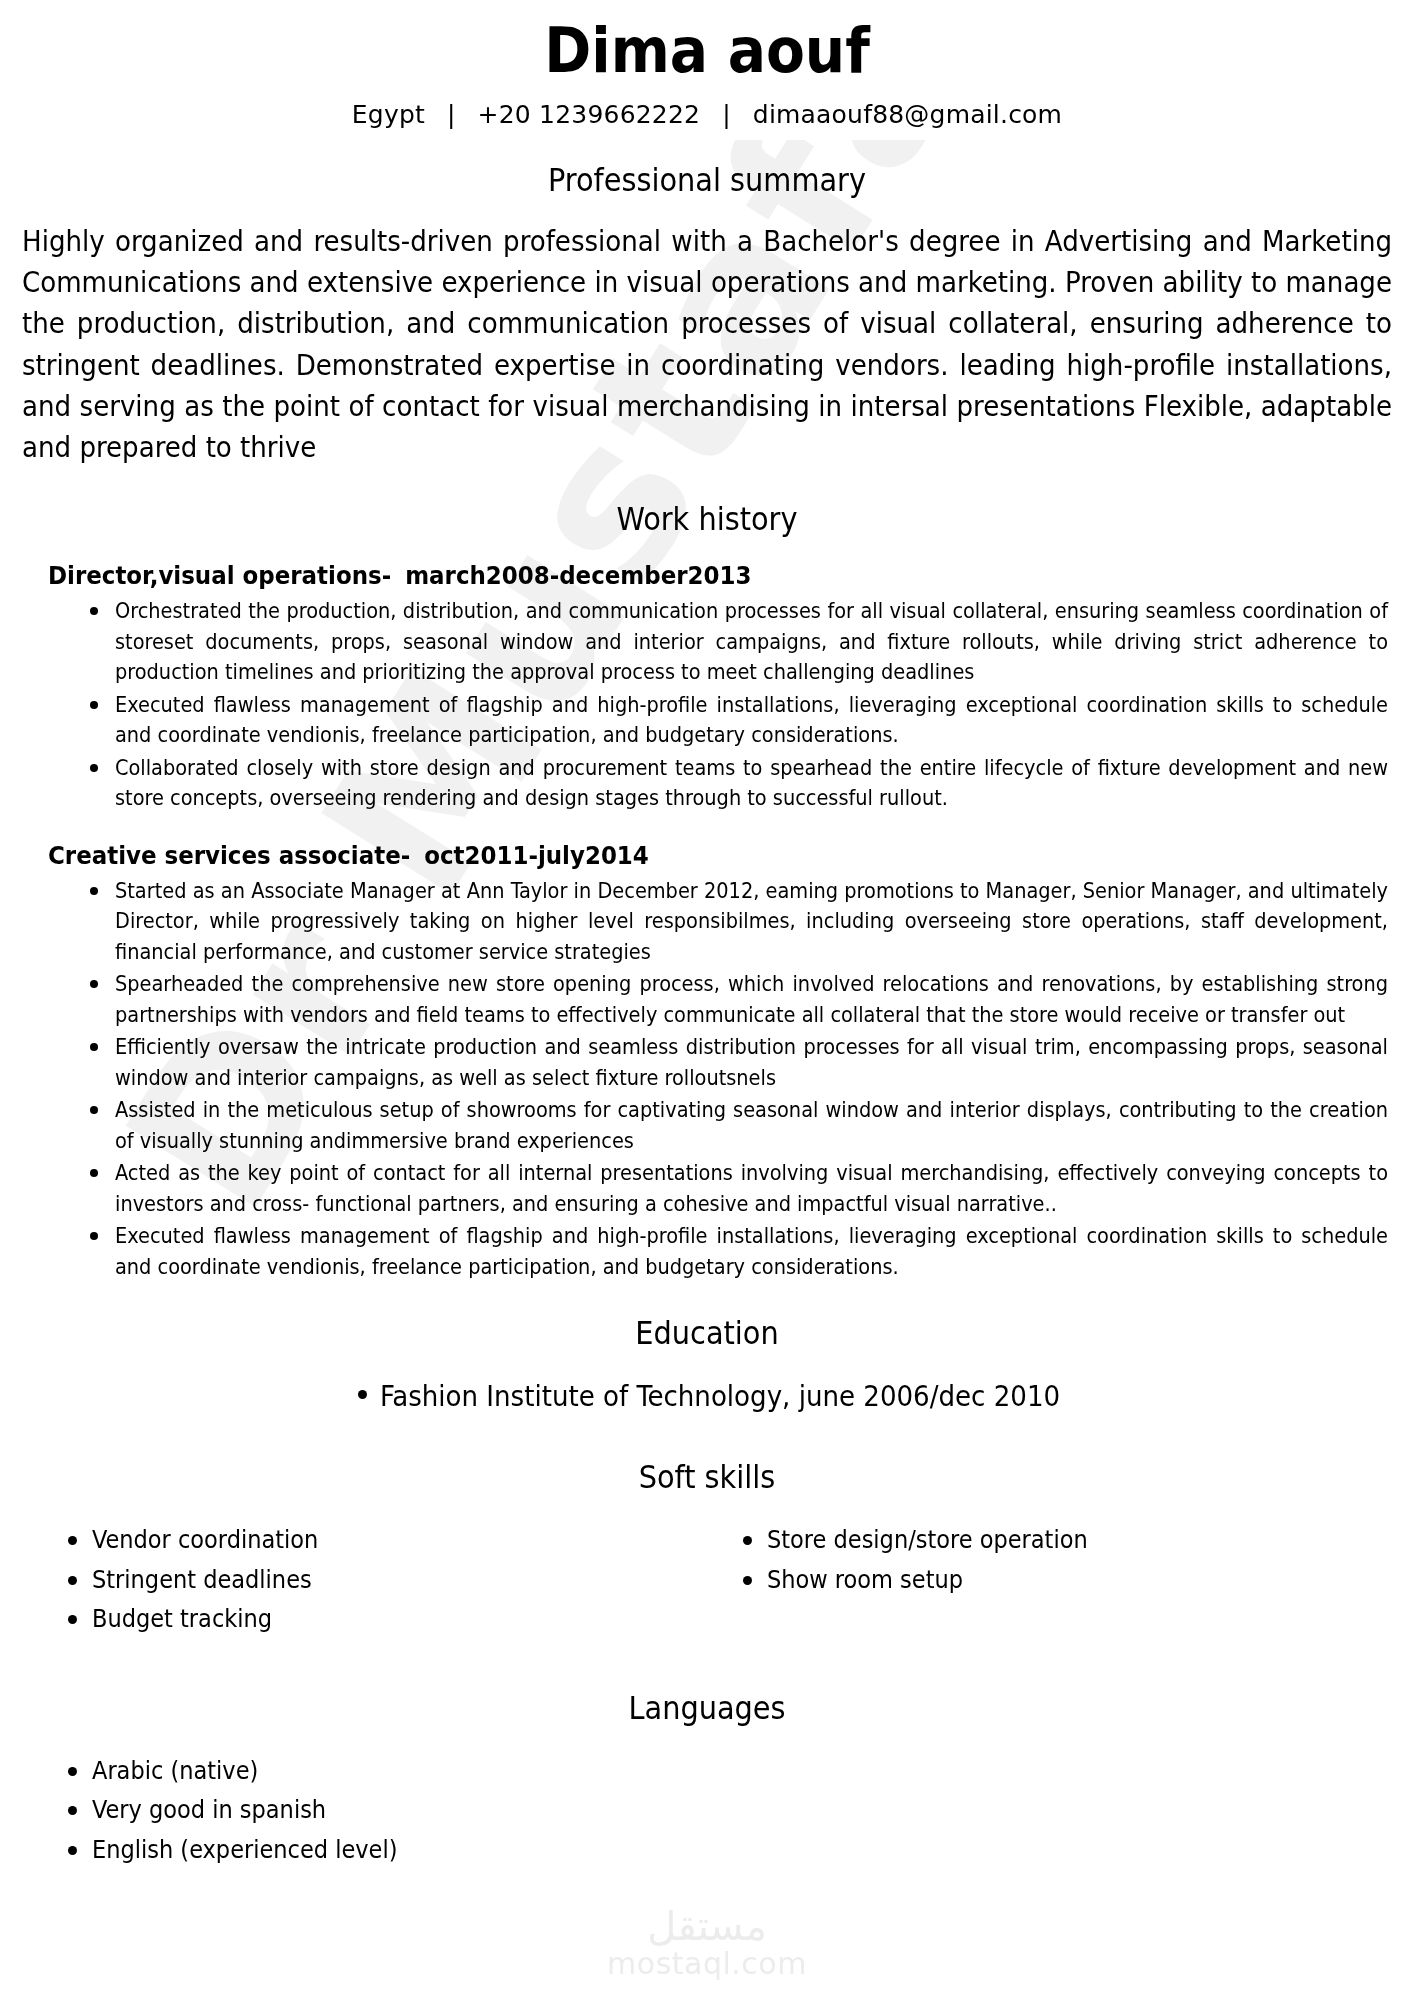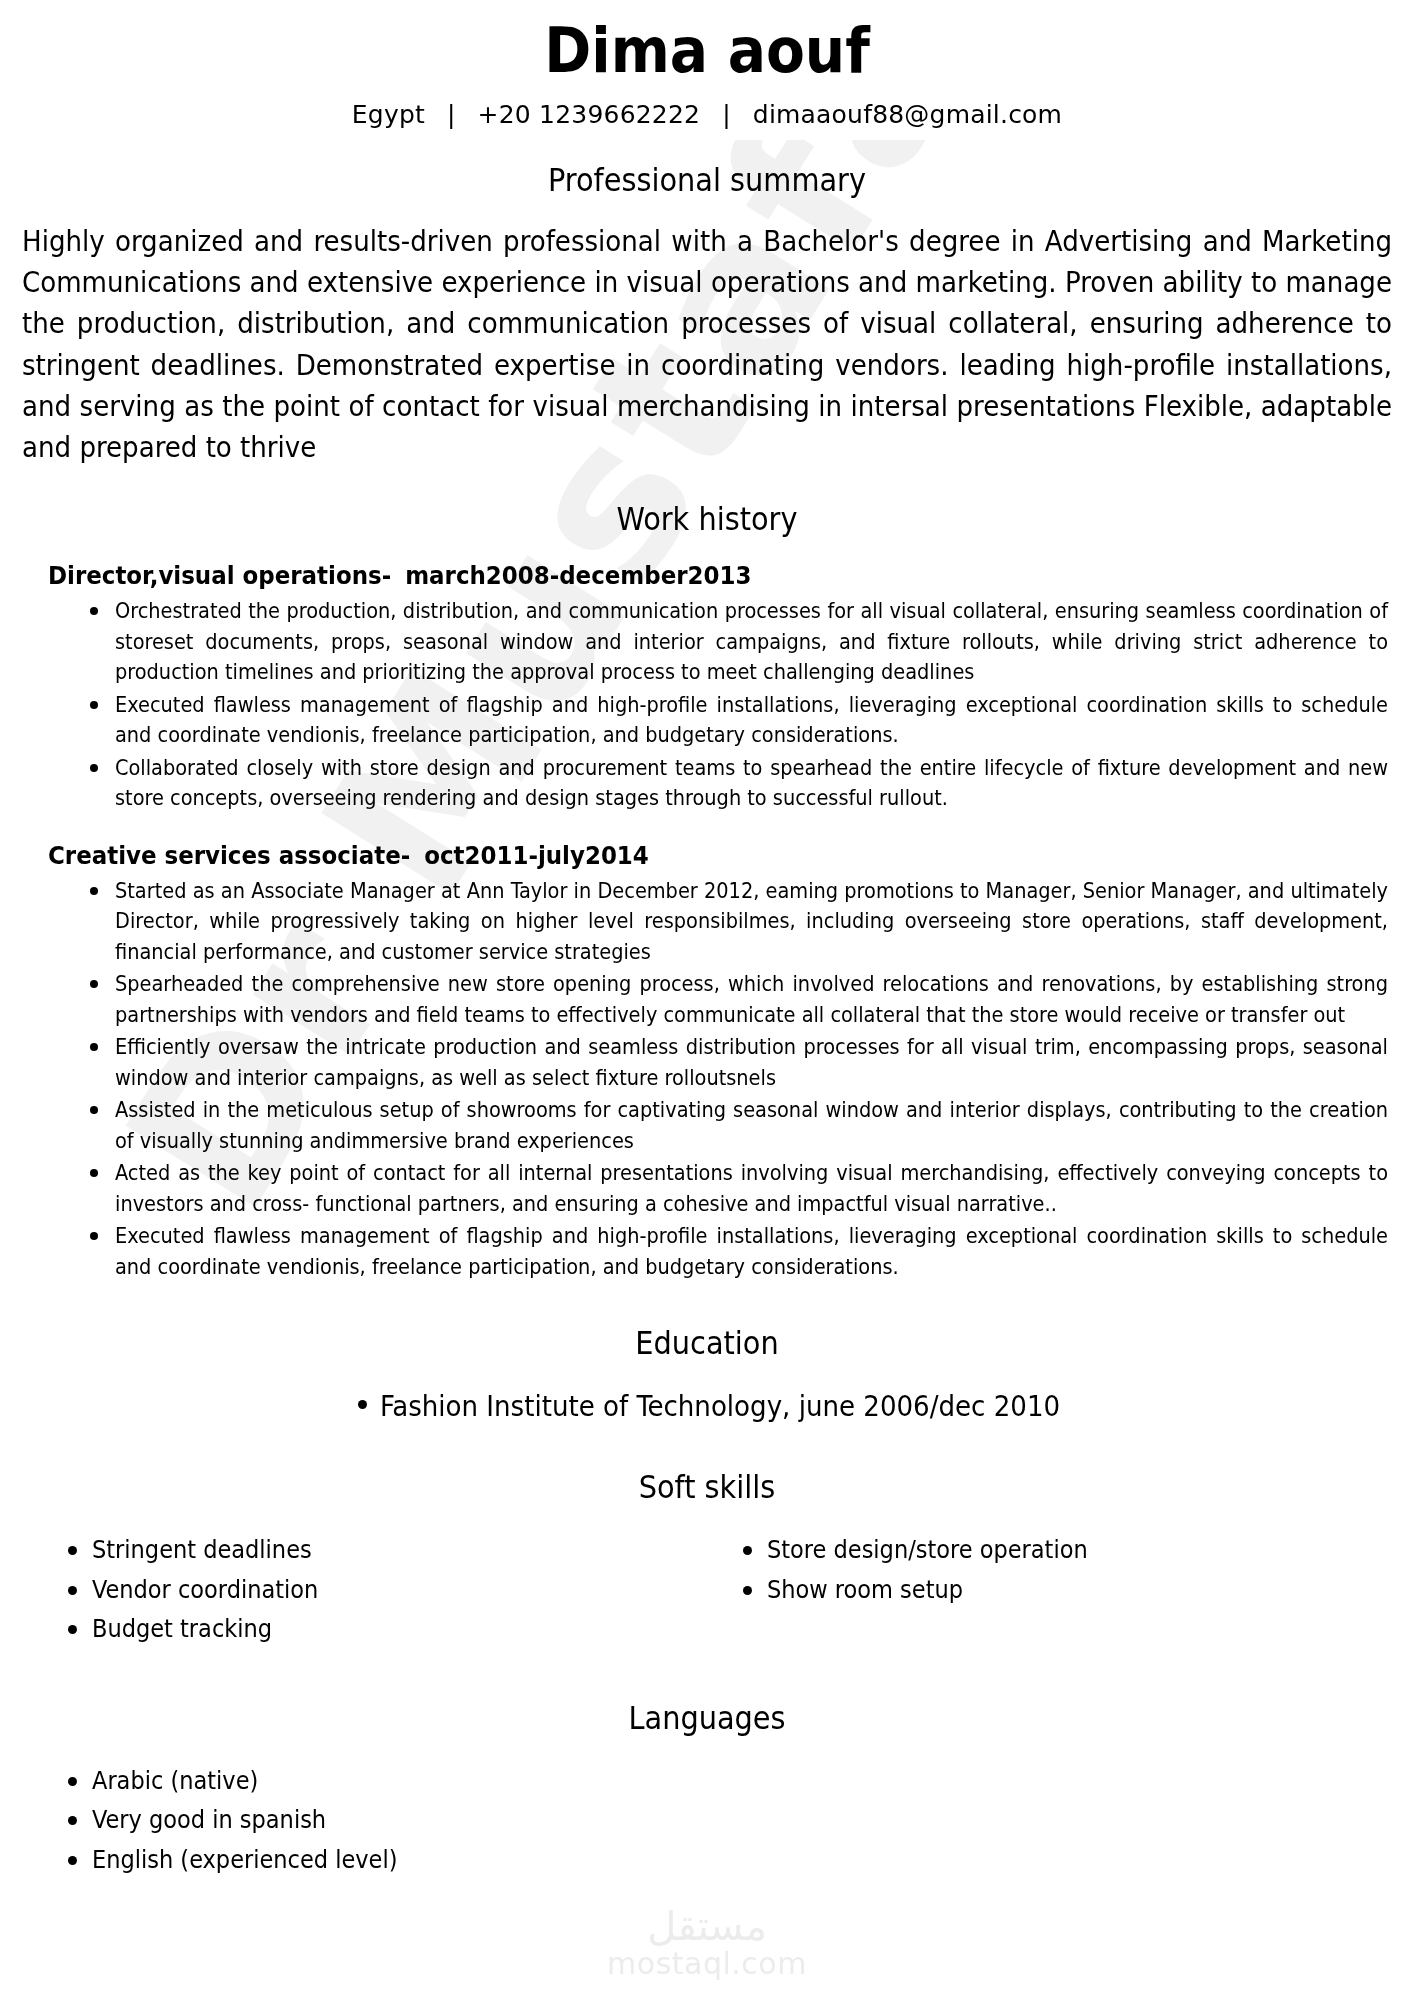--- a/index.html
+++ b/index.html
@@ -268,39 +268,39 @@
     <ul class="bullets">
       <li>Started as an Associate Manager at Ann Taylor in December 2012, eaming promotions to Manager, Senior Manager, and ultimately Director, while progressively taking on higher level responsibilmes, including overseeing store operations, staff development, financial performance, and customer service strategies</li>
       <li>Spearheaded the comprehensive new store opening process, which involved relocations and renovations, by establishing strong partnerships with vendors and field teams to effectively communicate all collateral that the store would receive or transfer out</li>
       <li>Efficiently oversaw the intricate production and seamless distribution processes for all visual trim, encompassing props, seasonal window and interior campaigns, as well as select fixture rolloutsnels</li>
       <li>Assisted in the meticulous setup of showrooms for captivating seasonal window and interior displays, contributing to the creation of visually stunning andimmersive brand experiences</li>
       <li>Acted as the key point of contact for all internal presentations involving visual merchandising, effectively conveying concepts to investors and cross- functional partners, and ensuring a cohesive and impactful visual narrative..</li>
       <li>Executed flawless management of flagship and high-profile installations, lieveraging exceptional coordination skills to schedule and coordinate vendionis, freelance participation, and budgetary considerations.</li>
     </ul>
   </div>
 
-  <div class="section-head" style="margin-top:30px;">
+  <div class="section-head" style="margin-top:20px;">
     <span class="rule"></span>
     <span class="title">Education</span>
     <span class="rule"></span>
   </div>
   <ul class="edu-list">
     <li>Fashion Institute of Technology, june 2006/dec 2010</li>
   </ul>
 
   <div class="section-head" style="margin-top:30px;">
     <span class="rule"></span>
     <span class="title">Soft skills</span>
     <span class="rule"></span>
   </div>
   <div class="skills-cols">
     <div class="col left">
       <ul class="plain">
+        <li>Vendor coordination</li>
         <li> Stringent deadlines</li>
-        <li>Vendor coordination</li>
         <li>Budget tracking</li>
       </ul>
     </div>
     <div class="col right">
       <ul class="plain">
         <li>Store design/store operation</li>
         <li>Show room setup</li>
       </ul>
     </div>
   </div>

